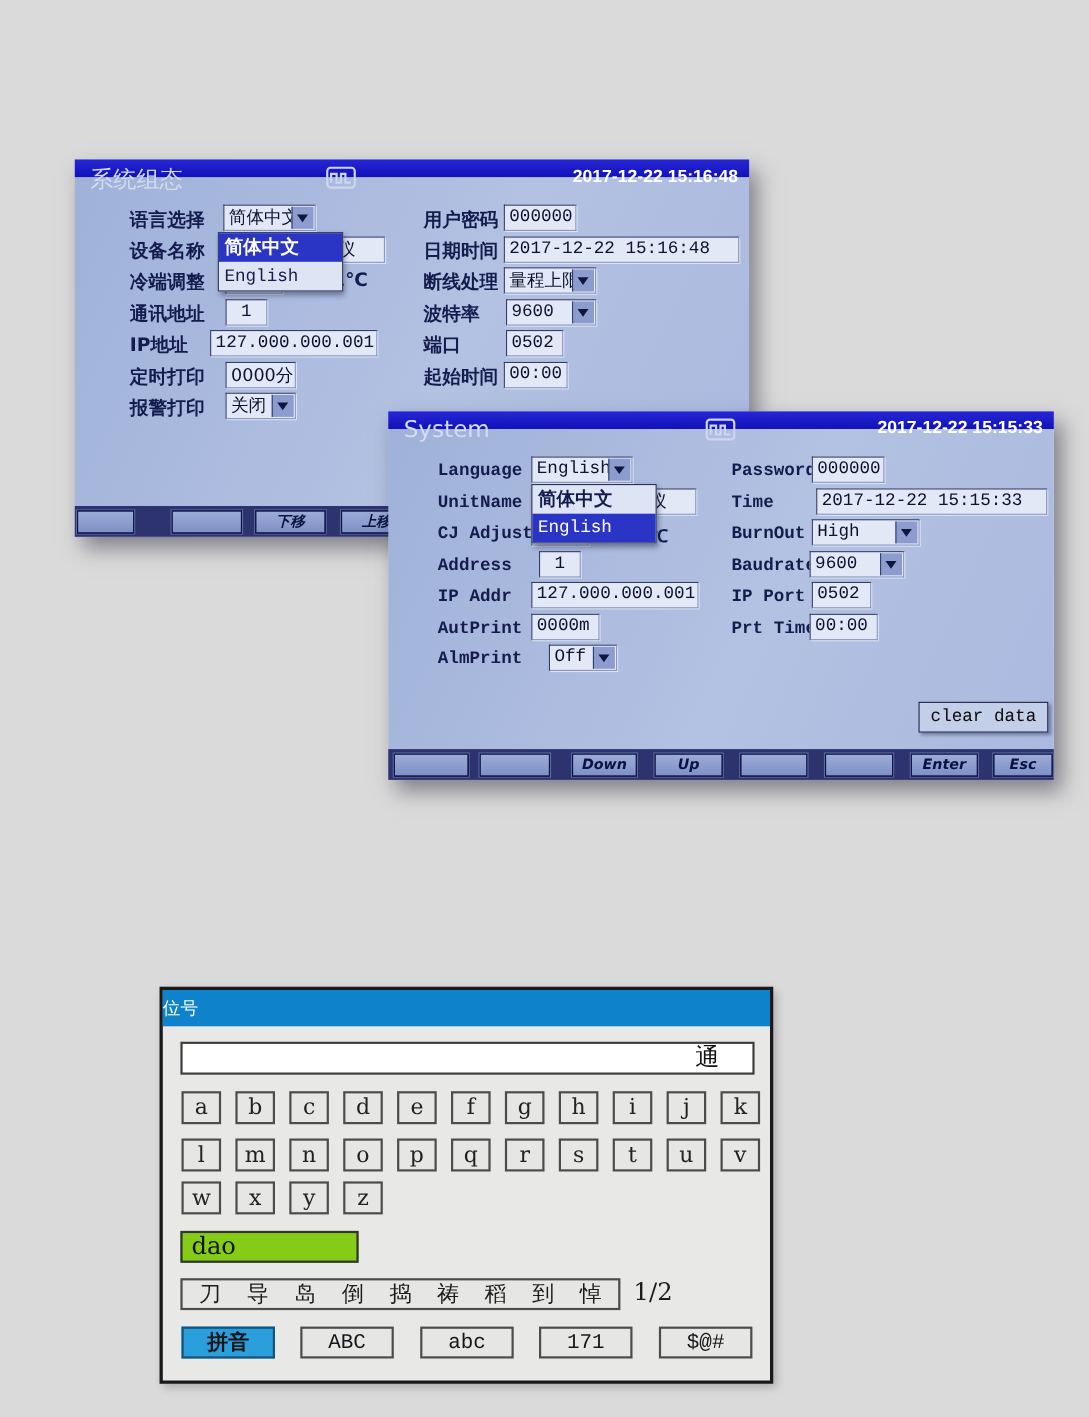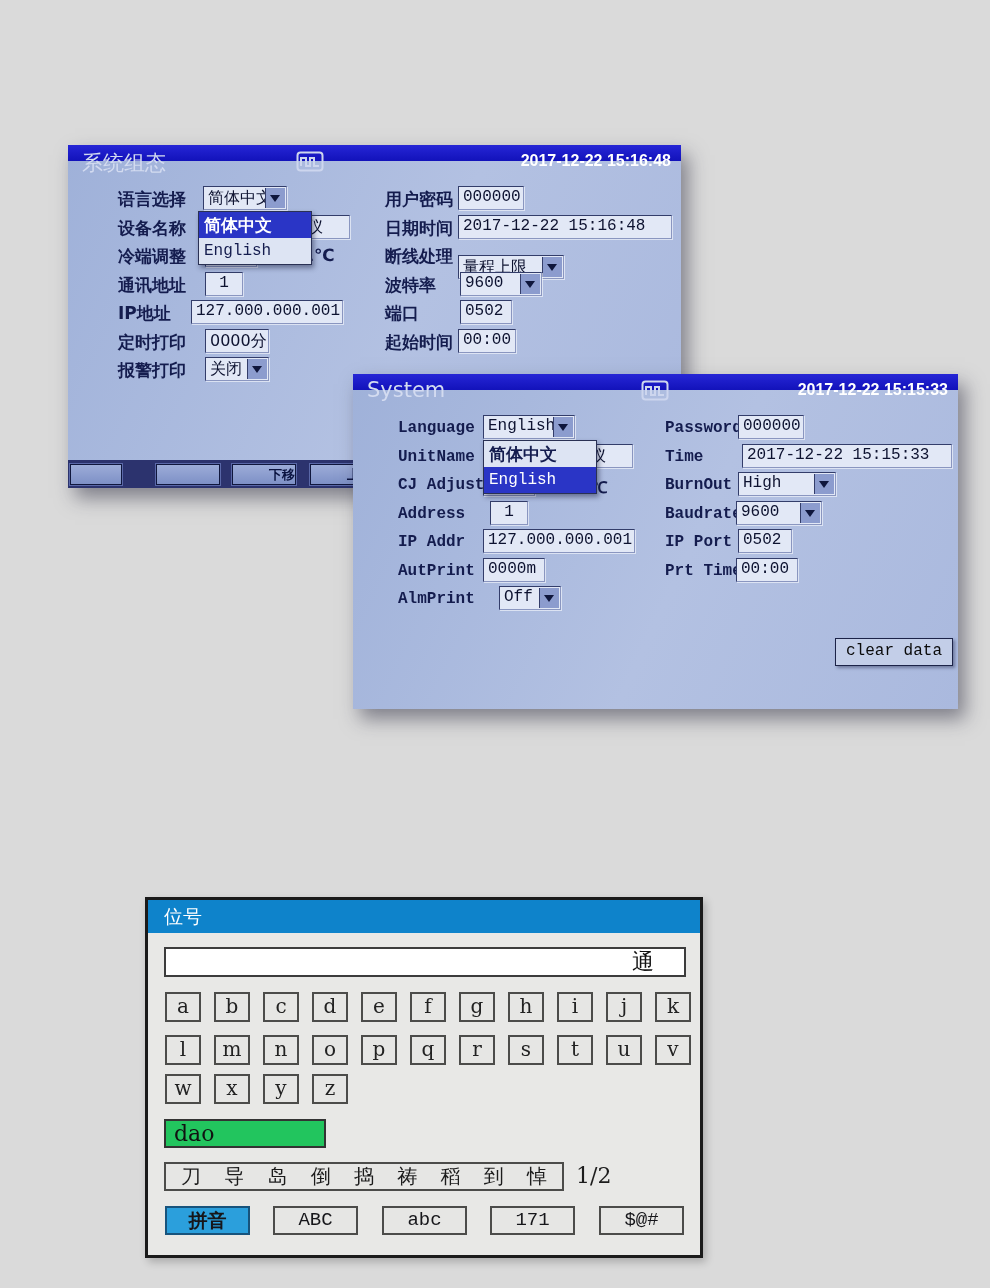--- a/index.html
+++ b/index.html
@@ -13,21 +13,21 @@
   
   .screen { position:absolute; box-shadow:7px 10px 18px rgba(40,40,60,.5); }
   .screen-cn { left:68px; top:145px; width:613px; height:343px; z-index:1; }
   .screen-en { left:353px; top:374px; width:605px; height:335px; z-index:2; }
   .scr-body { position:absolute; left:0; right:0; top:0; bottom:0; background:linear-gradient(115deg,#9fb1d9 0%,#b3c1e2 55%,#aab9de 100%); }
   .scr-header { position:absolute; left:0; right:0; top:0; height:16px; background:linear-gradient(#2626d6,#1212ba); }
   .scr-title { position:absolute; left:14px; top:4px; font-size:21px; color:#d3dbf0; }
   .scr-time { position:absolute; right:10px; top:7px; font-family:"Liberation Sans",sans-serif; font-weight:bold; font-size:16px; color:#ffffff; }
   .wave-icon { position:absolute; top:6px; width:28px; height:21px; }
   .scr-strip { position:absolute; left:0; right:0; bottom:0; height:28px; background:#2c336e; }
-  .sbtn { position:absolute; top:4px; height:19px; background:linear-gradient(#9caCD8,#7e90c6); border:1px solid #10173d; box-shadow:0 0 0 1px #5a68a8; color:#0a1340; font-size:13px; font-weight:bold; text-align:right; line-height:19px; }
+  .sbtn { position:absolute; top:4px; height:19px; background:linear-gradient(#9caCD8,#7e90c6); border:1px solid #10173d; box-shadow:0 0 0 1px #5a68a8; color:#0a1340; font-size:13px; font-weight:bold; text-align:center; line-height:19px;font-style:italic; }
 
   .lbl { position:absolute; font-size:17px; font-weight:bold; color:#141c4e; white-space:nowrap; }
   .lbl-en { font-family:"Liberation Mono",monospace; font-size:16px; }
   .suffix { position:absolute; font-size:17px; font-weight:bold; color:#141c4e; white-space:nowrap; }
   .suffix-en { font-family:"Liberation Mono",monospace; font-size:16px; }
 
   .fld { position:absolute; height:24px; box-sizing:border-box; background:#e2e8f6;
          border:1px solid #8a96c0; border-top-color:#333d6a; border-left-color:#333d6a;
          box-shadow:1px 1px 0 rgba(250,252,255,.6);
          font-family:"Liberation Mono",monospace; font-size:16px; color:#0d1230;
@@ -46,26 +46,26 @@
   .dditem.mono { font-family:"Liberation Mono",monospace; font-size:16px; font-weight:normal; }
   .dditem.sel { background:#2a35c6; color:#ffffff; }
 
   .clear-btn { position:absolute; left:482px; top:264px; width:116px; height:26px; background:#c3cee8;
                border:1px solid #1c2348; box-shadow:2px 2px 3px rgba(20,25,60,.4);
                font-family:"Liberation Mono",monospace; font-size:16px; color:#0a0a0a; text-align:center; line-height:24px; }
 
   
   .ime { position:absolute; left:145px; top:897px; width:558px; height:361px; box-sizing:border-box;
          background:#e8e8e6; border:3px solid #1a1a1a; box-shadow:3px 4px 8px rgba(0,0,0,.22); z-index:3; }
-  .ime-title { position:absolute; left:0; right:0; top:0; height:33px; background:#0e83cb; color:#ffffff; font-size:19px; line-height:33px; padding-left:16px; }
+  .ime-title { position:absolute; left:0; right:0; top:0; height:33px; background:#0e83cb; color:#ffffff; font-size:16px; line-height:33px; }
   .ime-input { position:absolute; left:16px; top:47px; width:522px; height:30px; box-sizing:border-box; background:#ffffff; border:2px solid #3c3c3c;
                font-family:"DejaVu Serif",serif; font-size:22px; color:#111; text-align:right; padding-right:30px; line-height:26px; }
   .key { position:absolute; width:36px; height:30px; box-sizing:border-box; background:#e6e6e4; border:2px solid #4c4c4a;
          font-family:"DejaVu Serif",serif; font-size:20px; color:#222; text-align:center; line-height:25px; }
-  .ime-pinyin { position:absolute; left:16px; top:219px; width:162px; height:29px; box-sizing:border-box; background:#22c55e; border:2px solid #333;
+  .ime-pinyin { position:absolute; left:16px; top:219px; width:162px; height:29px; box-sizing:border-box; background:#84cc16; border:2px solid #333;
                 font-family:"DejaVu Serif",serif; font-size:22px; color:#111; padding-left:8px; line-height:25px; }
   .ime-cands { position:absolute; left:16px; top:262px; width:400px; height:29px; box-sizing:border-box; background:#e6e6e4; border:2px solid #4c4c4a;
                display:flex; justify-content:space-between; align-items:center; padding:0 15px; font-size:20px; color:#1c1c1c; }
   .cand { cursor:default; }
   .ime-page { position:absolute; left:428px; top:263px; font-family:"DejaVu Serif",serif; font-size:22px; color:#1c1c1c; }
   .mode-btn { position:absolute; top:306px; width:85px; height:29px; box-sizing:border-box; background:#e6e6e4; border:2px solid #4c4c4a;
               text-align:center; font-family:"Liberation Mono",monospace; font-size:19px; color:#16161a; line-height:24px; }
   .mode-btn.active { background:#2b9fdc; border-color:#17537c; font-family:"DejaVu Sans",sans-serif; font-weight:bold; }
 </style>
 </head>
@@ -110,21 +110,21 @@
         <span class="dd-btn"></span>
       </div>
 
       <div class="lbl" style="left:317px;top:43px">用户密码</div>
       <div class="fld" style="left:390px;top:41px;width:66px">000000</div>
 
       <div class="lbl" style="left:317px;top:72px">日期时间</div>
       <div class="fld" style="left:390px;top:70px;width:214px">2017-12-22 15:16:48</div>
 
       <div class="lbl" style="left:317px;top:100px">断线处理</div>
-      <div class="fld cjk dd" style="left:390px;top:110px;width:106px">
+      <div class="fld cjk dd" style="left:390px;top:98px;width:84px">
         <span>量程上限</span>
         <span class="dd-btn"></span>
       </div>
 
       <div class="lbl" style="left:317px;top:129px">波特率</div>
       <div class="fld dd" style="left:392px;top:127px;width:82px">
         <span>9600</span>
         <span class="dd-btn"></span>
       </div>
 
@@ -221,20 +221,30 @@
       <span class="scr-title">System</span>
       <span class="wave-icon" style="left:288px">
         <svg viewBox="0 0 28 21" width="28" height="21">
             <rect x="1.5" y="1.5" width="25" height="18" rx="3" fill="none" stroke="#cdd6ee" stroke-width="2"></rect>
             <path d="M5 15 V7 H10 V15 H14 V7 H18 V15 H23" fill="none" stroke="#cdd6ee" stroke-width="2"></path>
           </svg>
       </span>
       <span class="scr-time">2017-12-22 15:15:33</span>
     </div>
 
+    <div class="scr-strip">
+      <div class="sbtn" style="left:5px;width:66px"></div>
+      <div class="sbtn" style="left:83px;width:62px"></div>
+      <div class="sbtn" style="left:167px;width:57px">Down</div>
+      <div class="sbtn" style="left:242px;width:60px">Up</div>
+      <div class="sbtn" style="left:320px;width:59px"></div>
+      <div class="sbtn" style="left:397px;width:60px"></div>
+      <div class="sbtn" style="left:475px;width:59px">Enter</div>
+      <div class="sbtn" style="left:550px;width:52px">Esc</div>
+    </div>
   </div>
 
 
   <div class="ime">
     <div class="ime-title">位号</div>
     <div class="ime-input">通</div>
 
     <div class="key" style="left:17px;top:92px">a</div>
     <div class="key" style="left:66px;top:92px">b</div>
     <div class="key" style="left:115px;top:92px">c</div>

